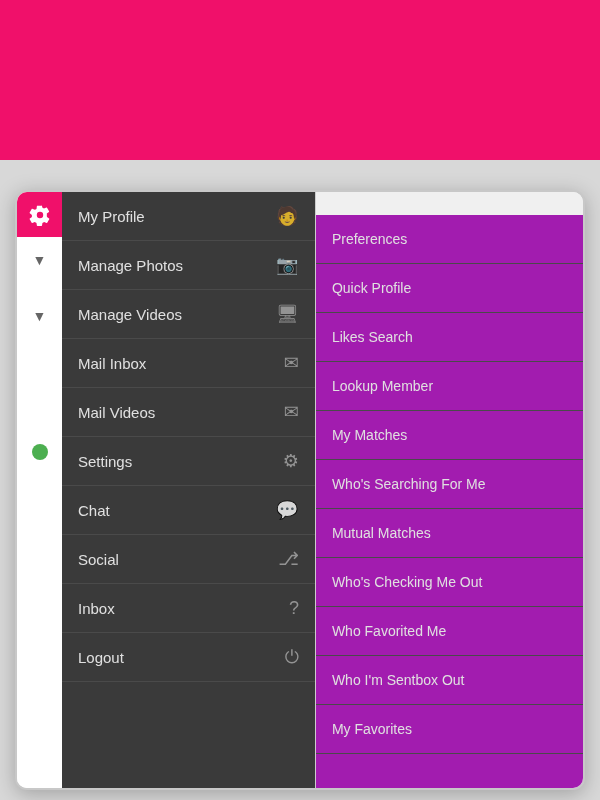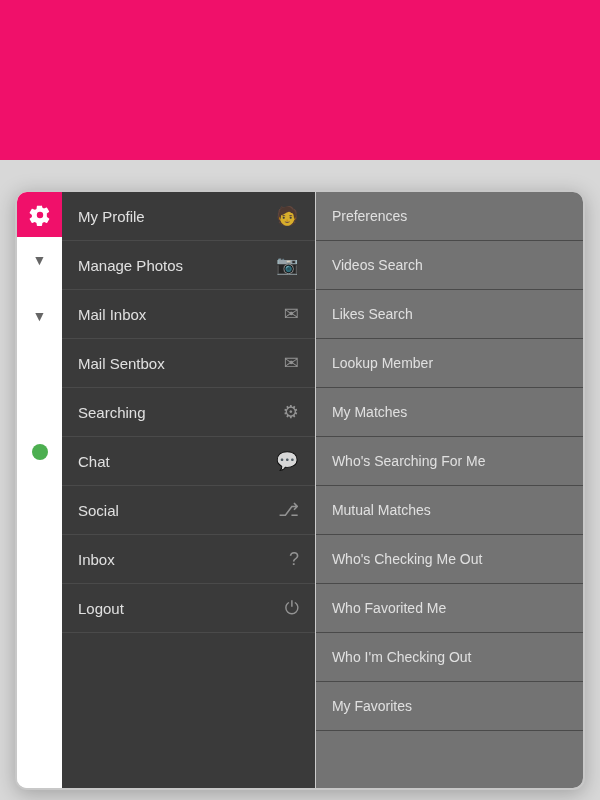--- a/index.html
+++ b/index.html
@@ -173,22 +173,23 @@
       width: 270px;
       height: 100%;
       background: #f0f0f0;
       border-left: 1px solid #ccc;
       overflow-y: auto;
       display: flex;
       flex-direction: column;
     }
 
     .right-panel-inner {
-      background: #737373;
+      background: #a21caf;
       flex: 1;
+      margin-top: 23px;
     }
 
     .right-item {
       display: flex;
       align-items: center;
       padding: 0 16px;
       height: 49px;
       border-bottom: 1px solid #4a4a4a;
       cursor: pointer;
       color: #e0e0e0;
@@ -229,29 +230,33 @@
 
       <div class="sidebar-item">
             <span class="sidebar-item-label">My Profile</span>
             <span class="sidebar-item-icon">🧑</span>
           </div>
           <div class="sidebar-item">
             <span class="sidebar-item-label">Manage Photos</span>
             <span class="sidebar-item-icon">📷</span>
           </div>
           <div class="sidebar-item">
+            <span class="sidebar-item-label">Manage Videos</span>
+            <span class="sidebar-item-icon">🖥</span>
+          </div>
+          <div class="sidebar-item">
             <span class="sidebar-item-label">Mail Inbox</span>
             <span class="sidebar-item-icon">✉</span>
           </div>
           <div class="sidebar-item">
-            <span class="sidebar-item-label">Mail Sentbox</span>
+            <span class="sidebar-item-label">Mail Videos</span>
             <span class="sidebar-item-icon">✉</span>
           </div>
           <div class="sidebar-item">
-            <span class="sidebar-item-label">Searching</span>
+            <span class="sidebar-item-label">Settings</span>
             <span class="sidebar-item-icon">⚙</span>
           </div>
           <div class="sidebar-item">
             <span class="sidebar-item-label">Chat</span>
             <span class="sidebar-item-icon">💬</span>
           </div>
           <div class="sidebar-item">
             <span class="sidebar-item-label">Social</span>
             <span class="sidebar-item-icon">⎇</span>
           </div>
@@ -266,21 +271,21 @@
         </div>
     </div>
 
     <div class="right-panel">
       <div class="right-panel-inner">
 
       <div class="right-item">
             <span class="right-item-label">Preferences</span>
           </div>
           <div class="right-item">
-            <span class="right-item-label">Videos Search</span>
+            <span class="right-item-label">Quick Profile</span>
           </div>
           <div class="right-item">
             <span class="right-item-label">Likes Search</span>
           </div>
           <div class="right-item">
             <span class="right-item-label">Lookup Member</span>
           </div>
           <div class="right-item">
             <span class="right-item-label">My Matches</span>
           </div>
@@ -290,21 +295,21 @@
           <div class="right-item">
             <span class="right-item-label">Mutual Matches</span>
           </div>
           <div class="right-item">
             <span class="right-item-label">Who's Checking Me Out</span>
           </div>
           <div class="right-item">
             <span class="right-item-label">Who Favorited Me</span>
           </div>
           <div class="right-item">
-            <span class="right-item-label">Who I'm Checking Out</span>
+            <span class="right-item-label">Who I'm Sentbox Out</span>
           </div>
           <div class="right-item">
             <span class="right-item-label">My Favorites</span>
           </div>
         </div>
     </div>
 
   </div>
 </div>
 

